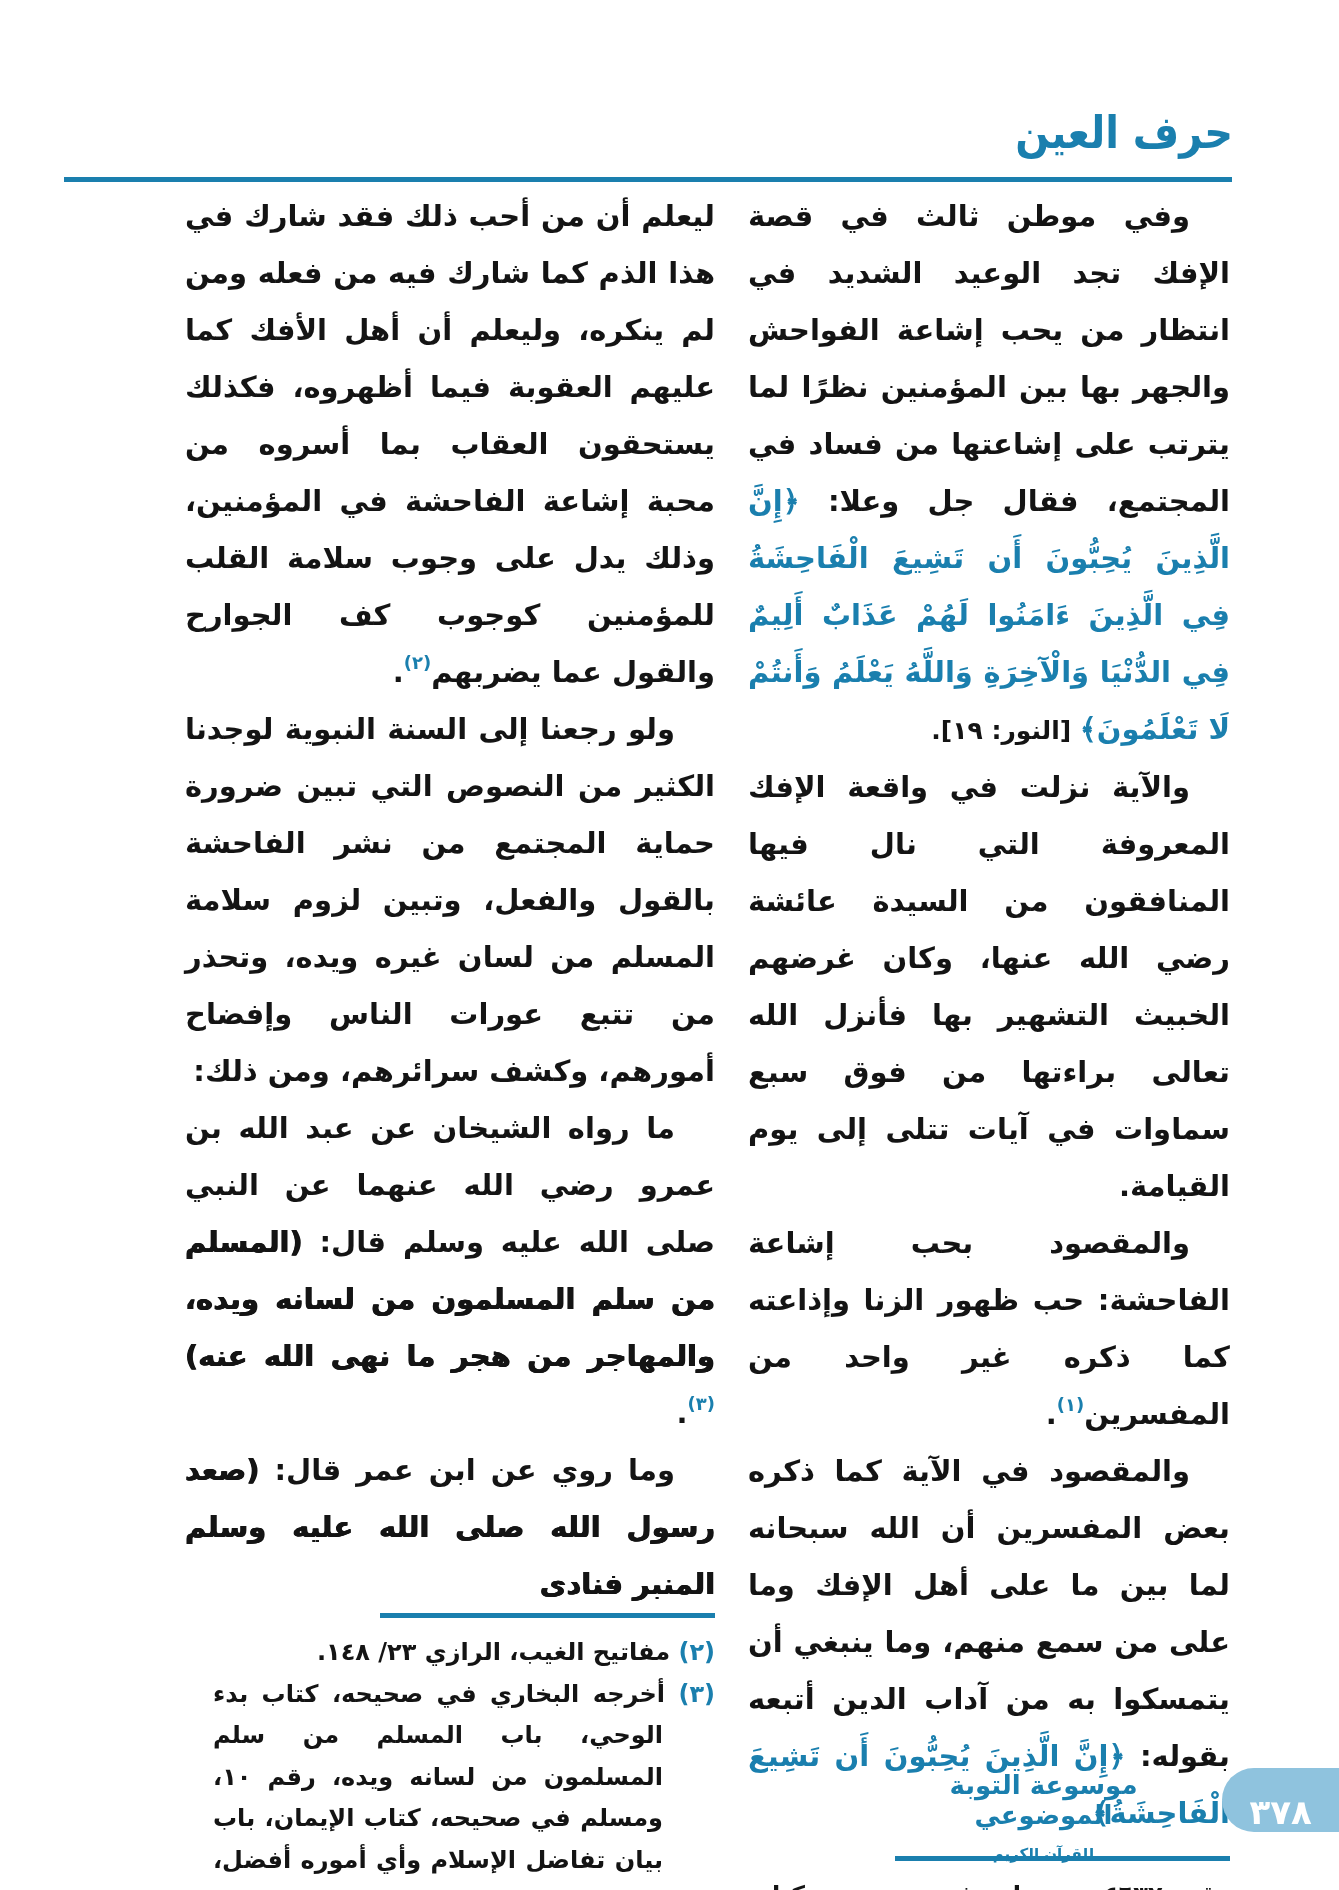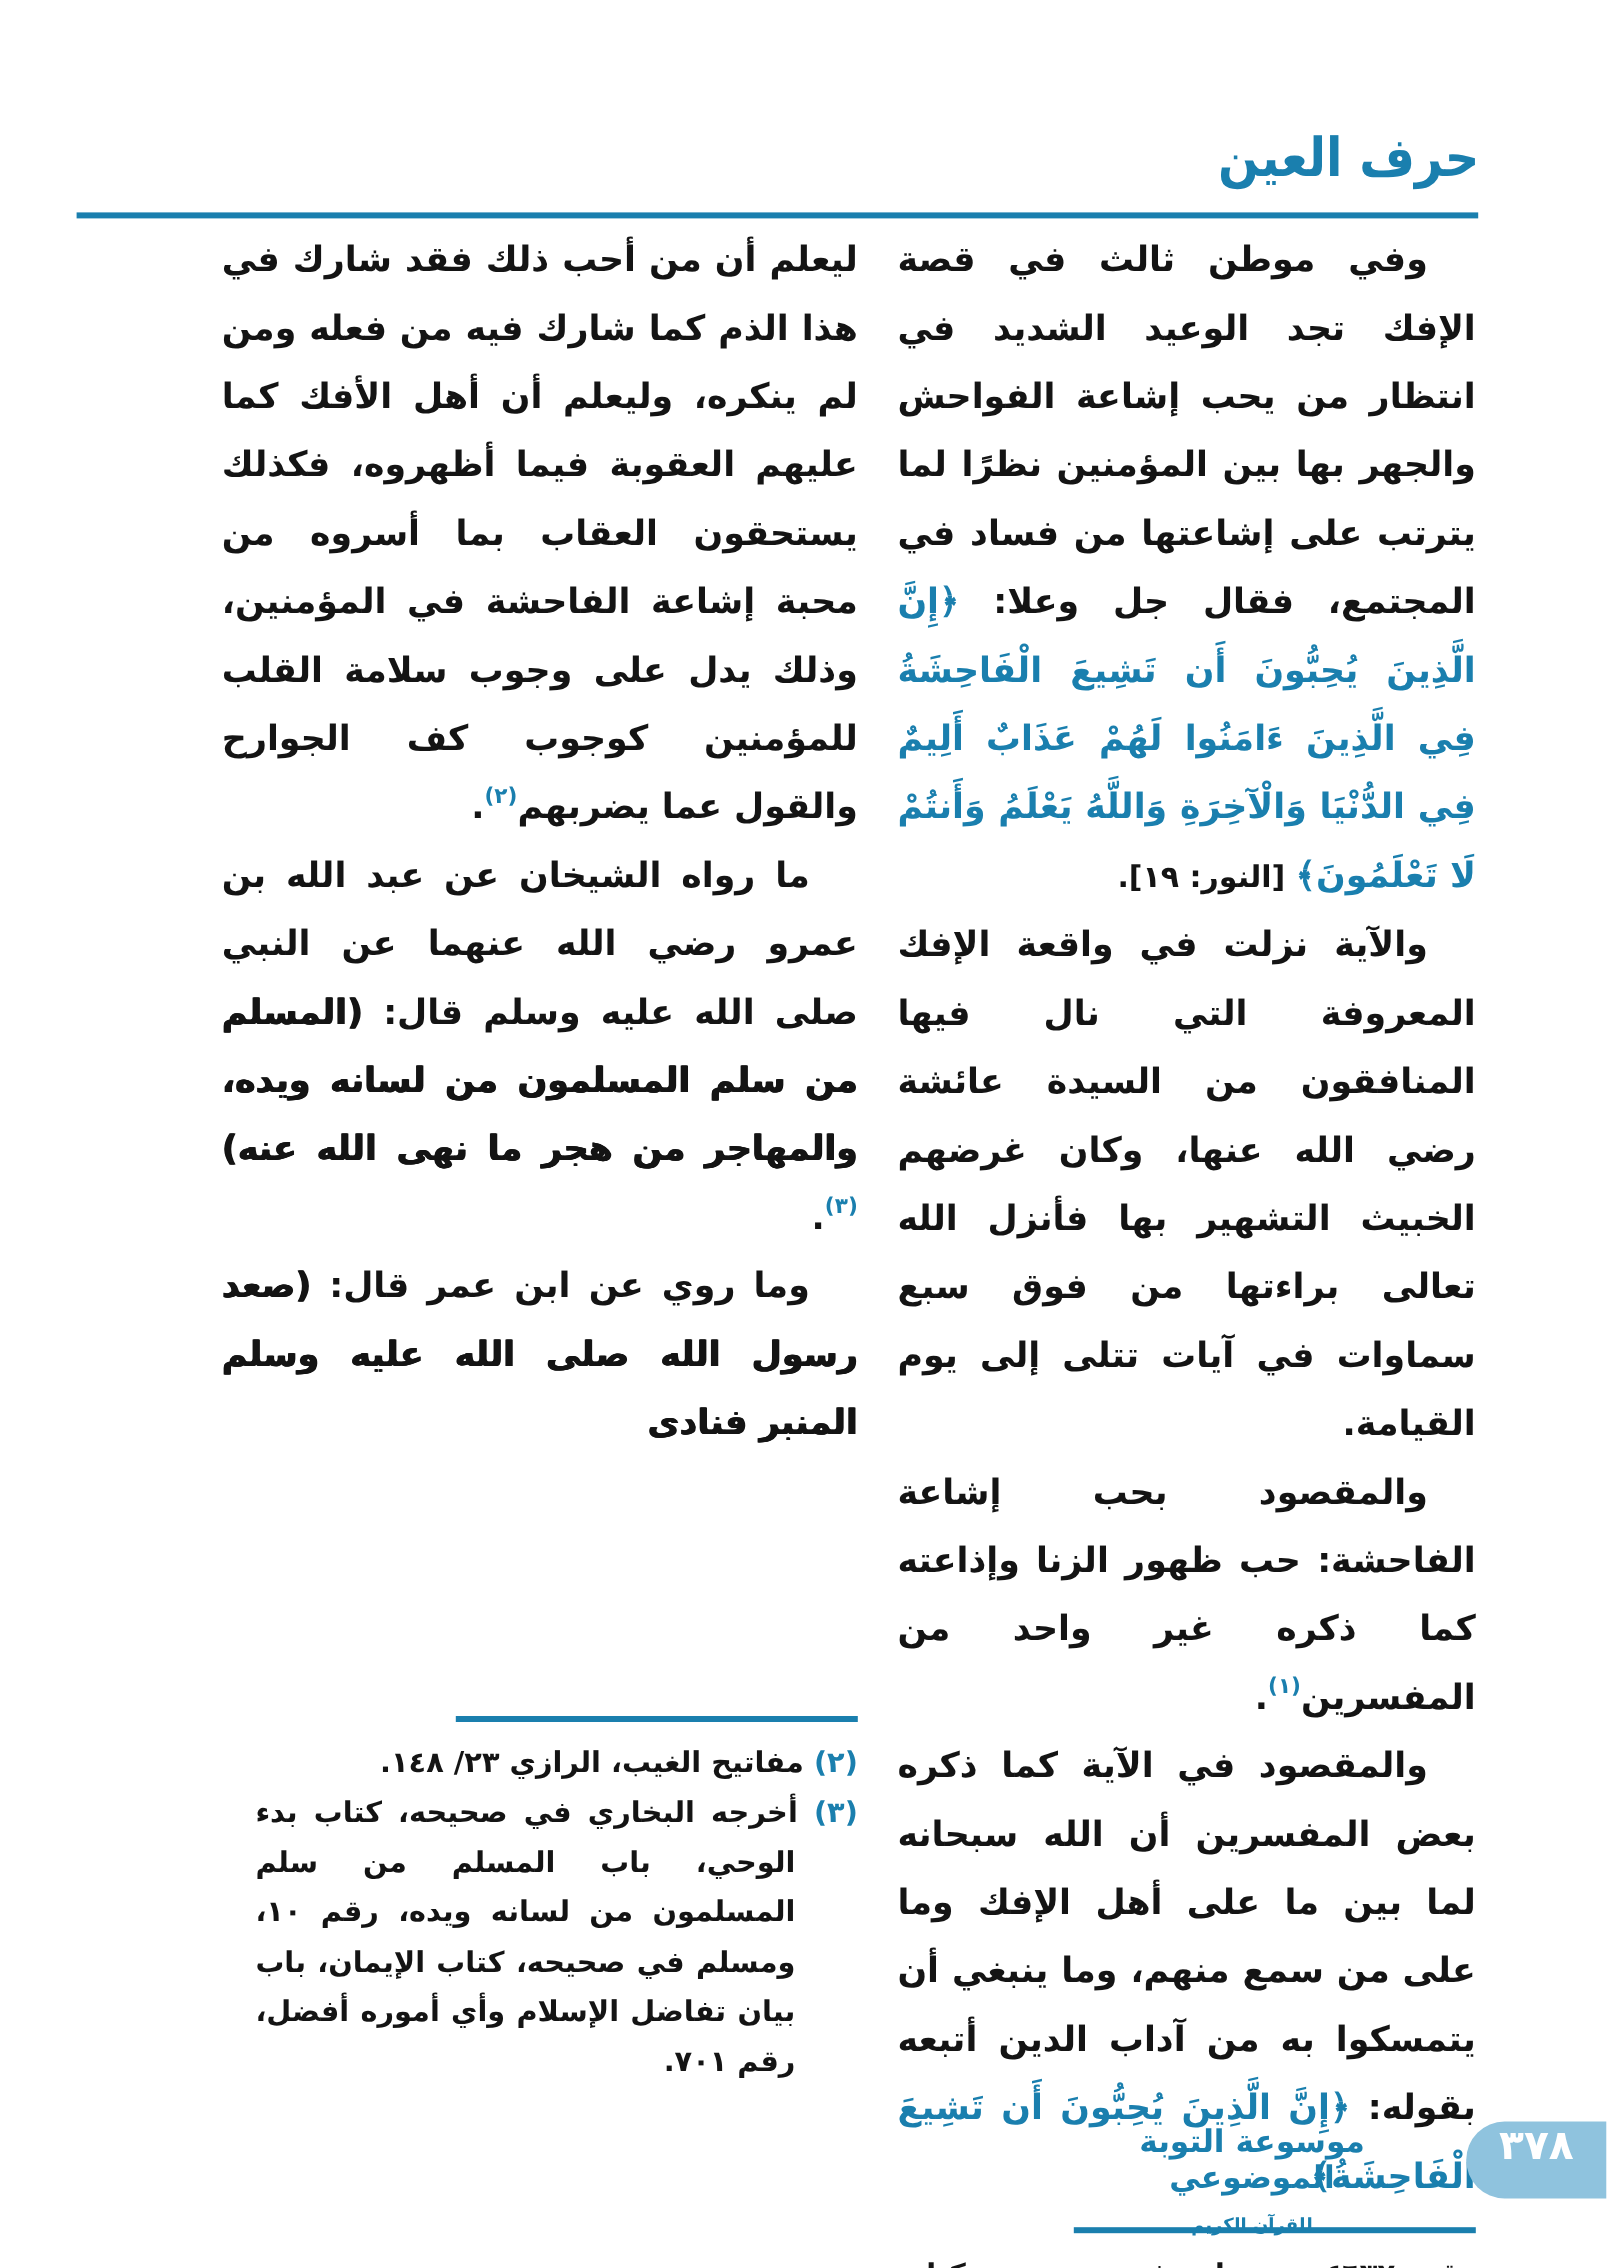--- a/index.html
+++ b/index.html
@@ -63,21 +63,21 @@
   .fn-marker{color:var(--accent);}
   .footer-logo{
     position:absolute;top:1770px;right:168px;width:255px;
     text-align:center;color:var(--accent);font-weight:bold;
   }
   .logo-line1{font-size:26px;line-height:30px;}
   .logo-line2{font-size:15px;margin-top:15px;letter-spacing:1px;}
   .page-badge{
     position:absolute;top:1768px;right:0;width:117px;height:64px;
     background:var(--pill);border-radius:32px 0 0 32px;
-    display:flex;align-items:flex-start;justify-content:center;
+    display:flex;align-items:flex-end;justify-content:center;
     color:#ffffff;font-size:34px;font-weight:bold;
   }
 </style>
 </head>
 <body>
 
 <div class="page">
 
   <div class="section-title">حرف العين</div>
 
@@ -96,20 +96,21 @@
         <div class="fn-rule"></div>
         <div class="fn-list">
             <div class="fn fn-cont"><span>رقم ٤٦٣٧، ومسلم في صحيحه، كتاب التوبة، باب غيرة الله تعالى وتحريم الفواحش، رقم ٢٧٦٠.</span></div>
           </div>
       </div>
     </div>
 
     <div class="col col-left">
       <div class="col-main">
           <p class="para"><span class="run-normal">ليعلم أن من أحب ذلك فقد شارك في هذا الذم كما شارك فيه من فعله ومن لم ينكره، وليعلم أن أهل الأفك كما عليهم العقوبة فيما أظهروه، فكذلك يستحقون العقاب بما أسروه من محبة إشاعة الفاحشة في المؤمنين، وذلك يدل على وجوب سلامة القلب للمؤمنين كوجوب كف الجوارح والقول عما يضربهم</span><span class="run-ref">(٢)</span><span class="run-normal">.</span></p>
+          <p class="para indent"><span class="run-normal">ولو رجعنا إلى السنة النبوية لوجدنا الكثير من النصوص التي تبين ضرورة حماية المجتمع من نشر الفاحشة بالقول والفعل، وتبين لزوم سلامة المسلم من لسان غيره ويده، وتحذر من تتبع عورات الناس وإفضاح أمورهم، وكشف سرائرهم، ومن ذلك:</span></p>
           <p class="para indent"><span class="run-normal">ما رواه الشيخان عن عبد الله بن عمرو رضي الله عنهما عن النبي صلى الله عليه وسلم قال: </span><span class="run-hadith">(المسلم من سلم المسلمون من لسانه ويده، والمهاجر من هجر ما نهى الله عنه)</span><span class="run-ref">(٣)</span><span class="run-normal">.</span></p>
           <p class="para indent"><span class="run-normal">وما روي عن ابن عمر قال: </span><span class="run-hadith">(صعد رسول الله صلى الله عليه وسلم المنبر فنادى</span></p>
         </div>
       <div class="fn-block">
         <div class="fn-rule"></div>
         <div class="fn-list">
             <div class="fn"><span class="fn-marker">(٢)</span> <span>مفاتيح الغيب، الرازي ٢٣/ ١٤٨.</span></div>
             <div class="fn"><span class="fn-marker">(٣)</span> <span>أخرجه البخاري في صحيحه، كتاب بدء الوحي، باب المسلم من سلم المسلمون من لسانه ويده، رقم ١٠، ومسلم في صحيحه، كتاب الإيمان، باب بيان تفاضل الإسلام وأي أموره أفضل، رقم ٧٠١.</span></div>
           </div>
       </div>

